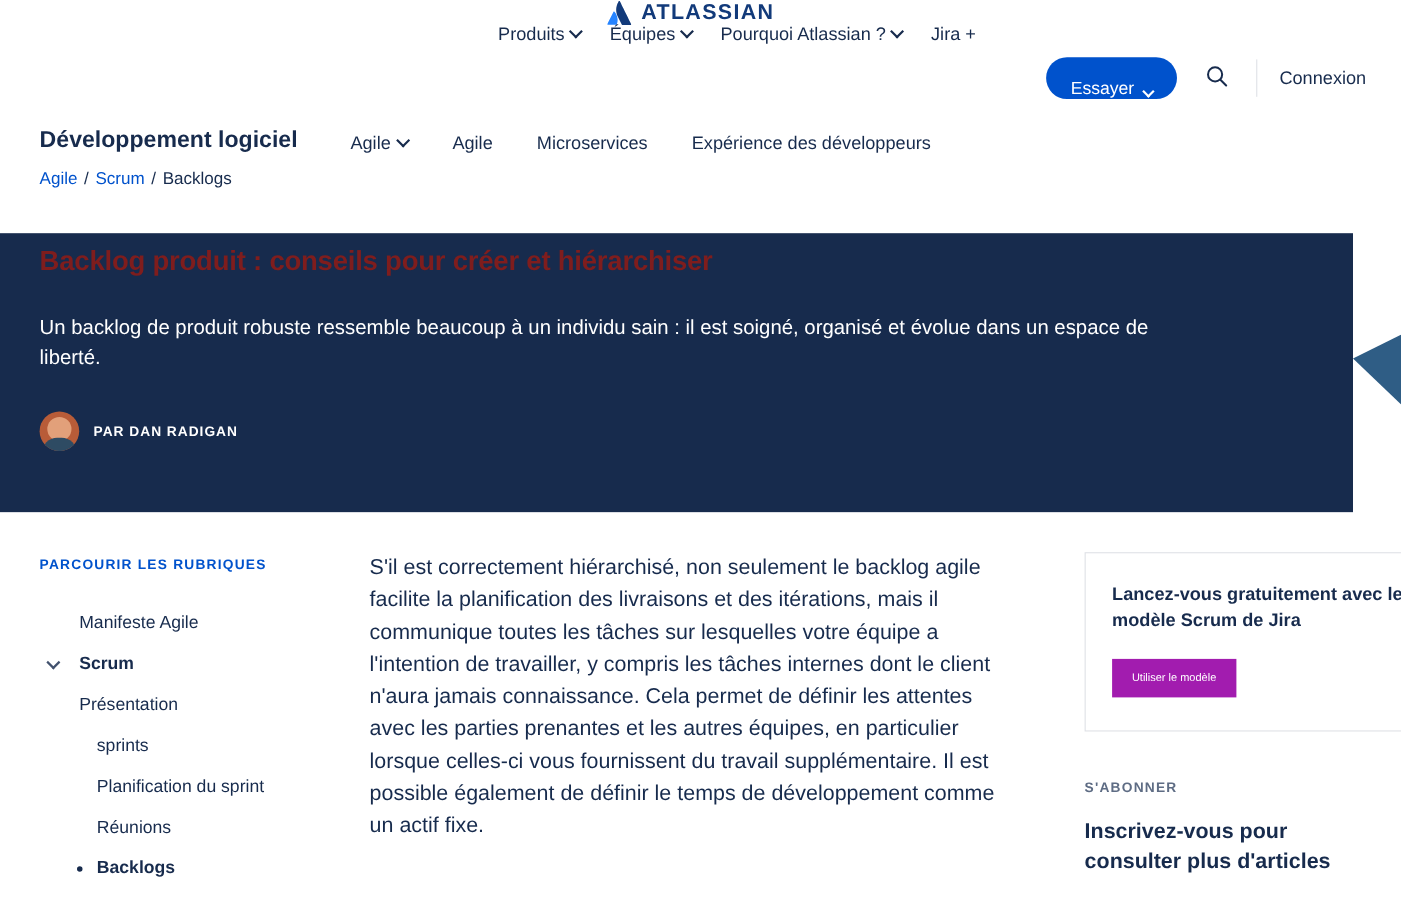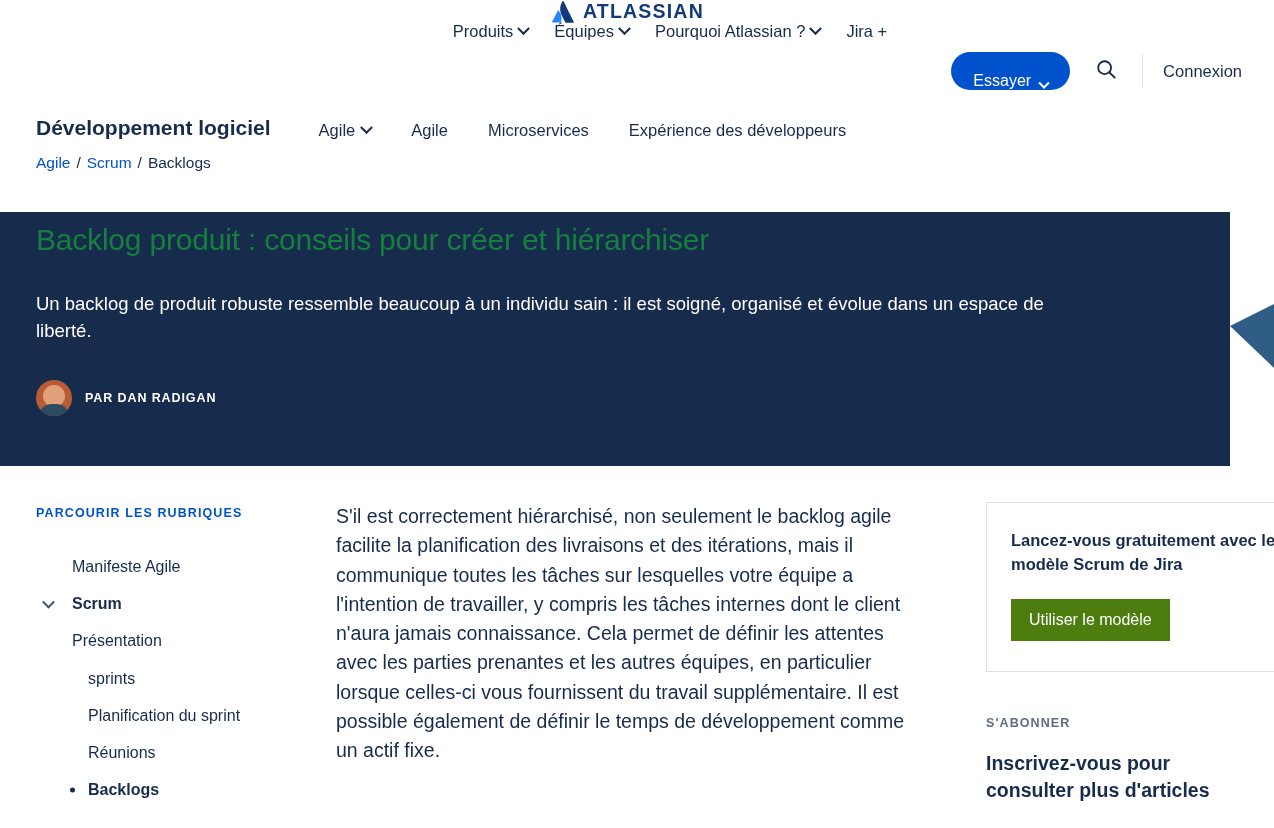--- a/index.html
+++ b/index.html
@@ -117,23 +117,23 @@
     overflow: hidden;
   }
   .hero-content {
     position: absolute;
     left: 0; top: 36px;
     width: 1230px;
     padding: 0 36px;
     z-index: 5;
   }
   .hero h1 {
-    font-size: 30px;
-    font-weight: normal;
-    color: #15803d;
+    font-size: 25px;
+    font-weight: bold;
+    color: #7f1d1d;
     letter-spacing: -0.2px;
     line-height: 1.2;
   }
   .hero-sub {
     margin-top: 33px;
     font-size: 18.5px;
     color: #ffffff;
     line-height: 1.45;
     max-width: 1060px;
   }
@@ -205,22 +205,22 @@
   .promo-card {
     border: 1px solid #dfe1e6;
     padding: 26px 24px 30px 24px;
     width: 335px;
   }
   .promo-title {
     font-size: 16.5px; font-weight: bold; color: #172b4d; line-height: 1.45;
     margin-bottom: 22px;
   }
   .promo-btn {
-    background: #4d7c0f; color: #fff; border: none;
-    font-size: 16px; padding: 12px 18px; cursor: pointer;
+    background: #a21caf; color: #fff; border: none;
+    font-size: 10px; padding: 12px 18px; cursor: pointer;
     display: inline-block;
   }
   .sub-label {
     margin-top: 44px;
     font-size: 12.5px; letter-spacing: 1.1px; font-weight: bold; color: #5e6c84;
   }
   .sub-head {
     margin-top: 20px;
     font-size: 19.5px; font-weight: bold; color: #172b4d; line-height: 1.4;
     width: 240px;

